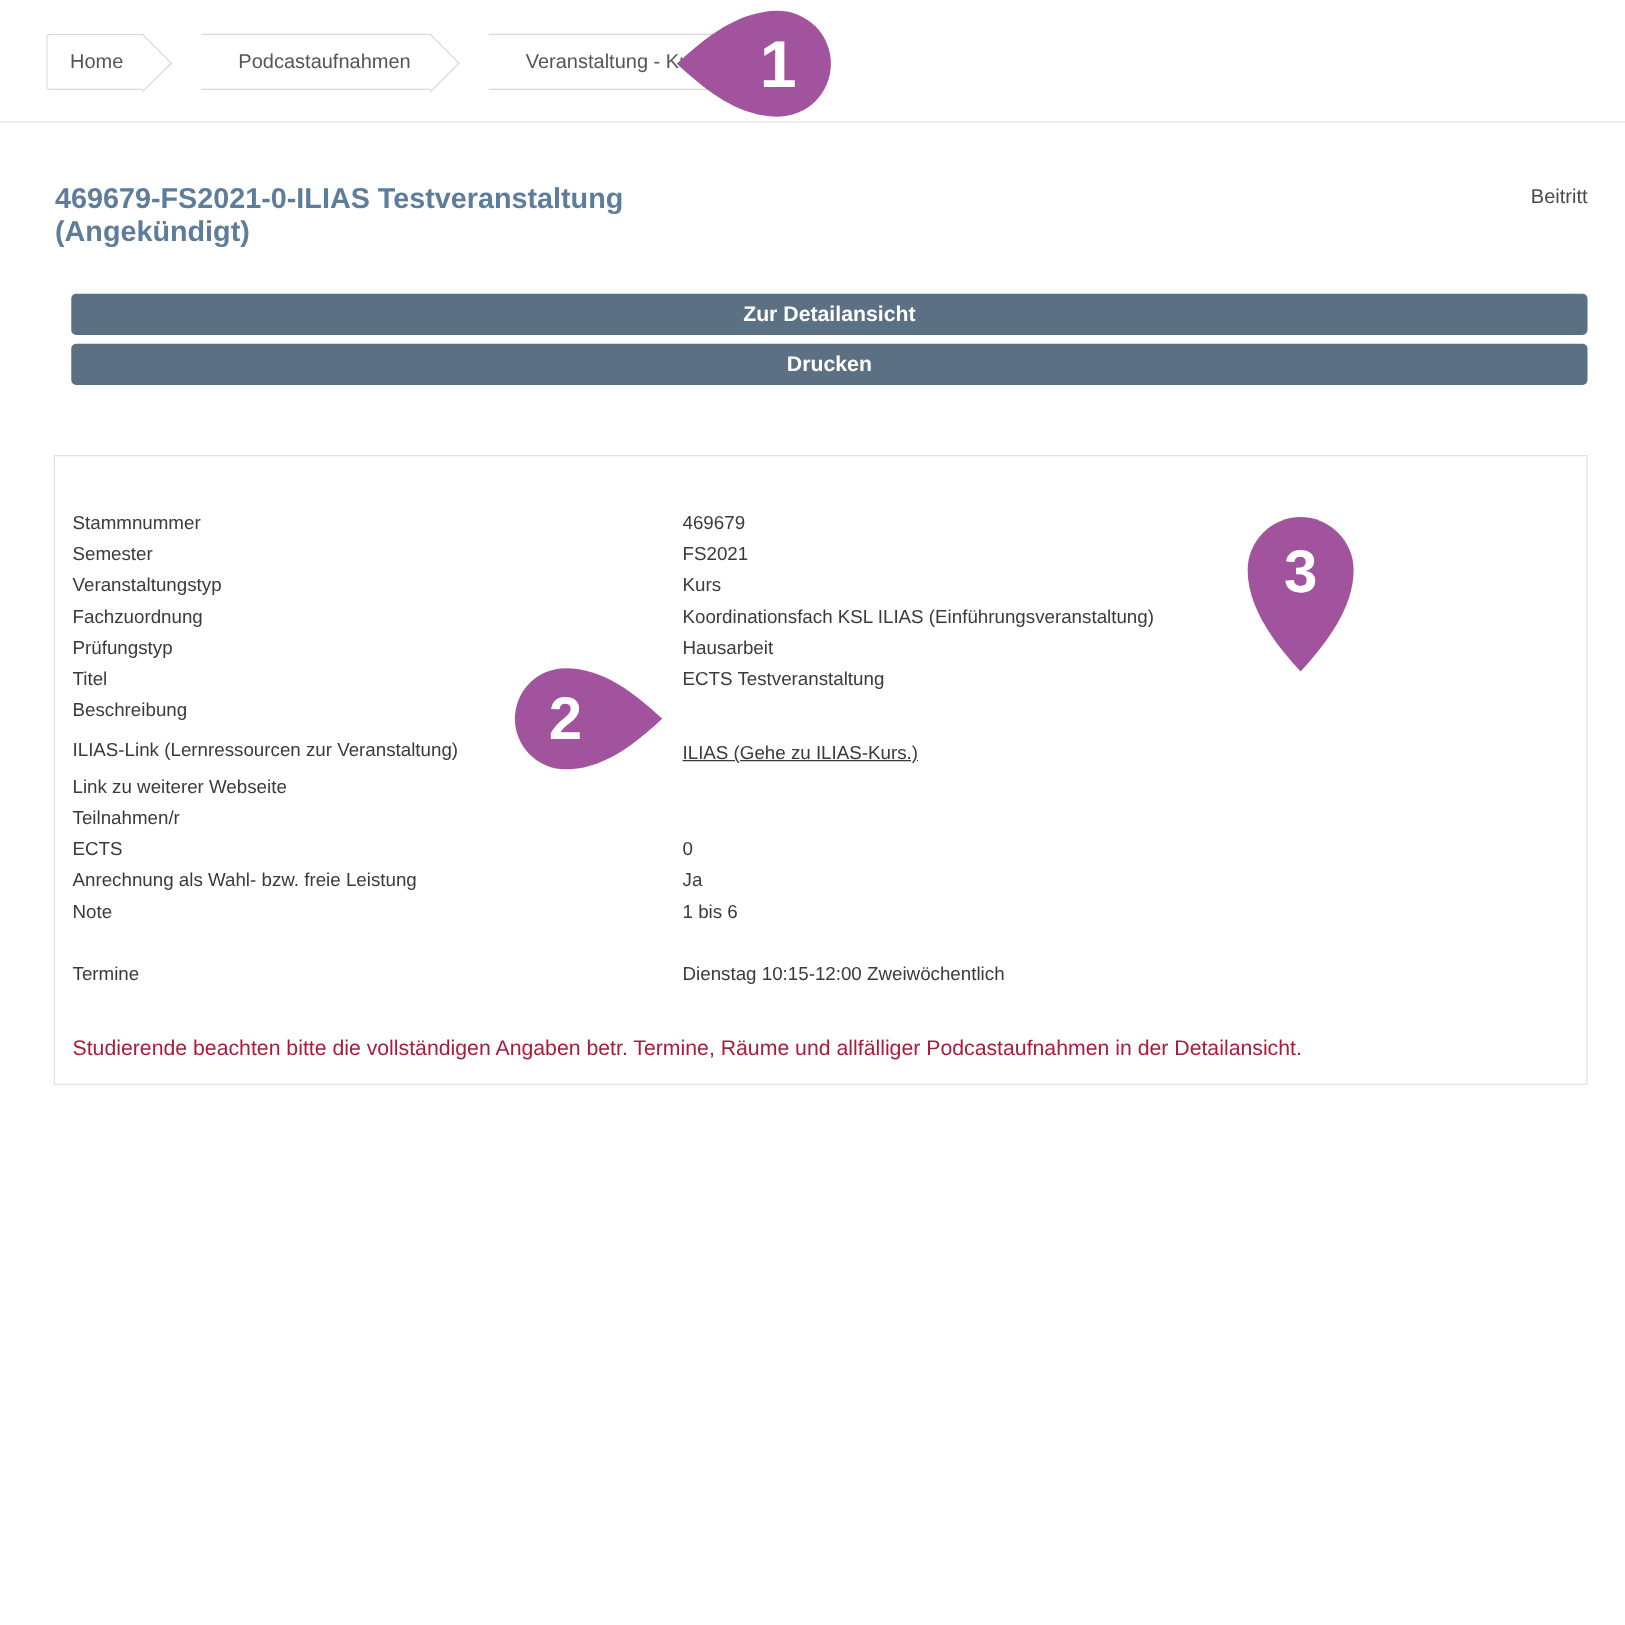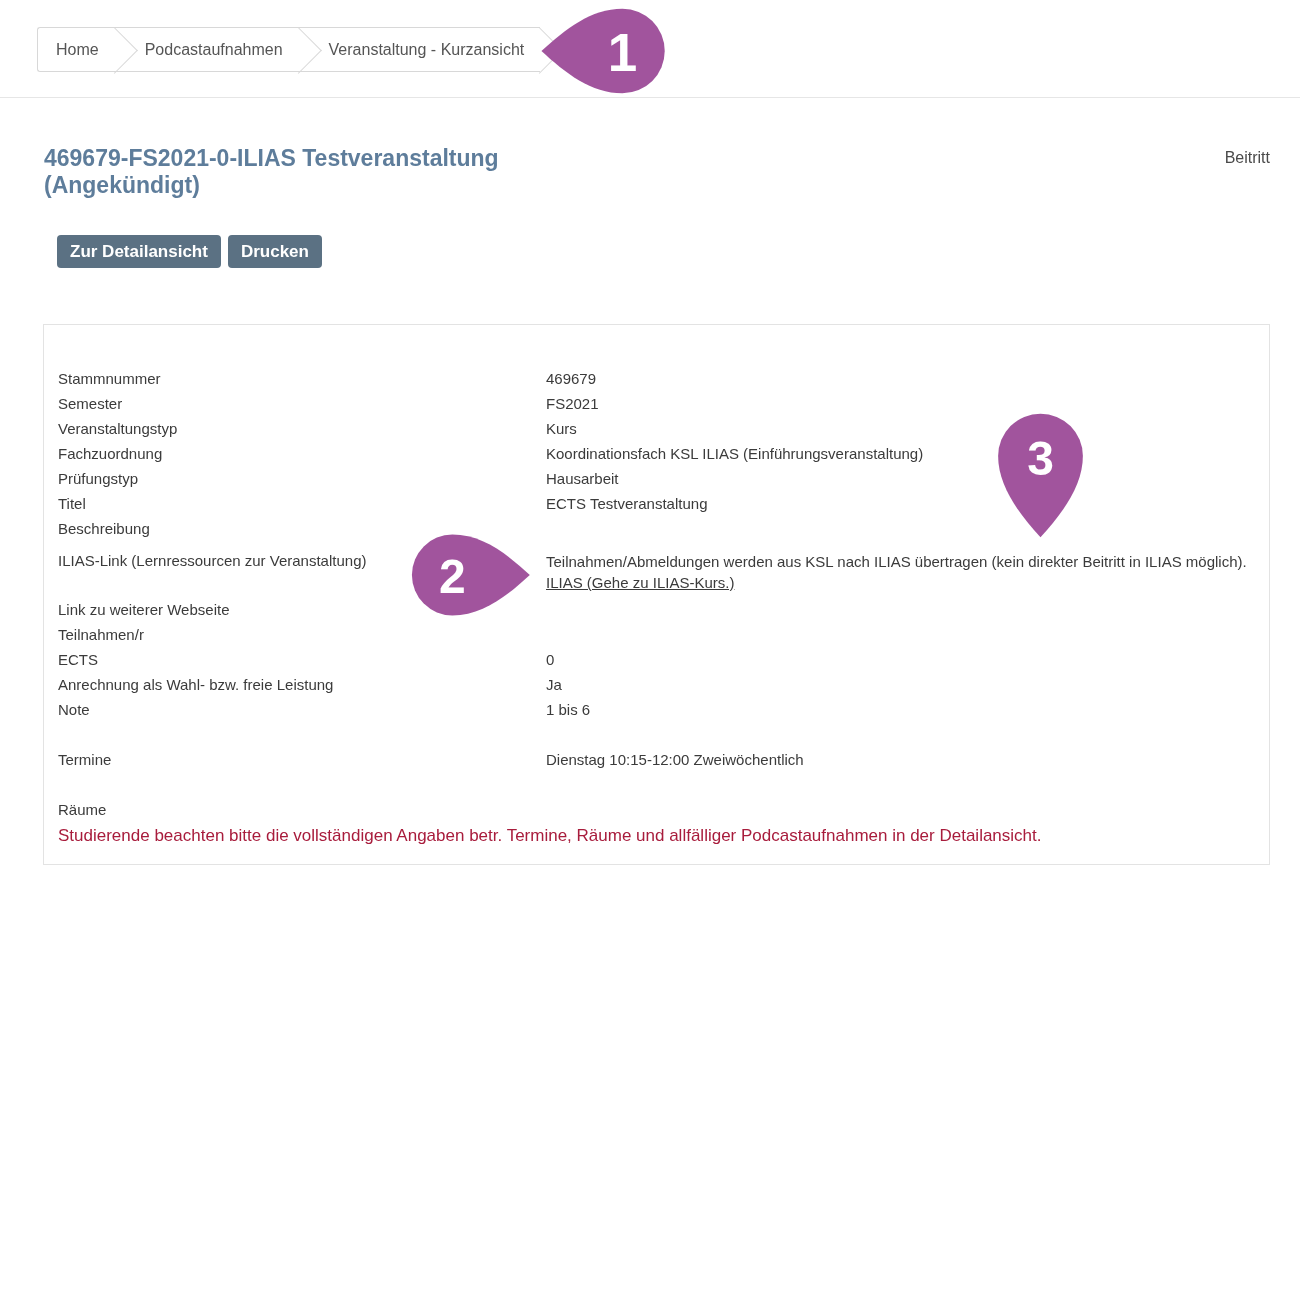--- a/index.html
+++ b/index.html
@@ -14,21 +14,21 @@
   *{box-sizing:border-box;}
   html,body{margin:0;padding:0;background:#fff;}
   body{
     width:1300px;height:1300px;position:relative;overflow:hidden;
     font-family:"Liberation Sans","DejaVu Sans",sans-serif;
     color:var(--text-color);
   }
 
   
   .breadcrumb-bar{padding:27px 0 0 37px;}
-  .breadcrumb{display:flex;list-style:none;margin:0;padding:0;}
+  .breadcrumb{display:flex;list-style:none;margin:0;padding:0;gap:46px;}
   .crumb{
     position:relative;height:45px;line-height:43px;background:transparent;
     border-top:1px solid var(--border-gray);border-bottom:1px solid var(--border-gray);
     font-size:16px;color:#555;padding:0 16px 0 30px;white-space:nowrap;
   }
   .crumb:first-child{
     border-left:1px solid var(--border-gray);padding-left:18px;
     border-top-left-radius:3px;border-bottom-left-radius:3px;
   }
   .crumb::after{
@@ -43,21 +43,21 @@
   
   .main{padding:0 30px 16px 44px;}
   .page-header{display:flex;justify-content:space-between;align-items:flex-start;margin-top:47px;}
   .page-title{
     margin:0;max-width:620px;font-size:23px;line-height:27px;
     font-weight:bold;color:var(--title-color);
   }
   .support-link{font-size:16px;color:#4a4a4a;text-decoration:none;margin-top:4px;}
 
   
-  .toolbar{display:flex;gap:7px;margin-top:36px;padding-left:13px;}
+  .toolbar{display:flex;gap:7px;margin-top:36px;padding-left:13px;flex-direction:column;}
   .btn{
     background:var(--btn-bg);color:#fff;font-family:inherit;font-weight:bold;
     font-size:17px;height:33px;line-height:33px;padding:0 13px;border:none;
     border-radius:4px;cursor:pointer;
   }
 
   
   .panel{
     margin-top:56px;margin-left:-1px;border:1px solid var(--panel-border);
     padding:41px 14px 12px 14px;background:#fff;
@@ -144,21 +144,21 @@
     <div class="row-value">ECTS Testveranstaltung</div>
   </div>
 
   <div class="row">
     <div class="row-label">Beschreibung</div>
     <div class="row-value"></div>
   </div>
 
   <div class="row gap-sm">
     <div class="row-label">ILIAS-Link (Lernressourcen zur Veranstaltung)</div>
-    <div class="row-value"><div class="vnote">Teilnahmen/Abmeldungen werden aus KSL nach ILIAS übertragen (kein direkter Beitritt in ILIAS möglich).</div><a href="#" class="ilias-link">ILIAS (Gehe zu ILIAS-Kurs.)</a></div>
+    <div class="row-value"><a href="#" class="ilias-link">ILIAS (Gehe zu ILIAS-Kurs.)</a></div>
   </div>
 
   <div class="row">
     <div class="row-label">Link zu weiterer Webseite</div>
     <div class="row-value"></div>
   </div>
 
   <div class="row">
     <div class="row-label">Teilnahmen/r</div>
     <div class="row-value"></div>
@@ -178,21 +178,20 @@
     <div class="row-label">Note</div>
     <div class="row-value">1 bis 6</div>
   </div>
 
   <div class="row gap">
     <div class="row-label">Termine</div>
     <div class="row-value">Dienstag 10:15-12:00 Zweiwöchentlich</div>
   </div>
 
   <div class="row gap">
-    <div class="row-label">Räume</div>
     <div class="row-value"></div>
   </div>
 </div>
     <div class="panel-note">Studierende beachten bitte die vollständigen Angaben betr. Termine, Räume und allfälliger Podcastaufnahmen in der Detailansicht.</div>
   </div>
 
 </div>
 
 <div class="marker marker-1">
   <svg viewBox="0 0 140 100" aria-hidden="true">

